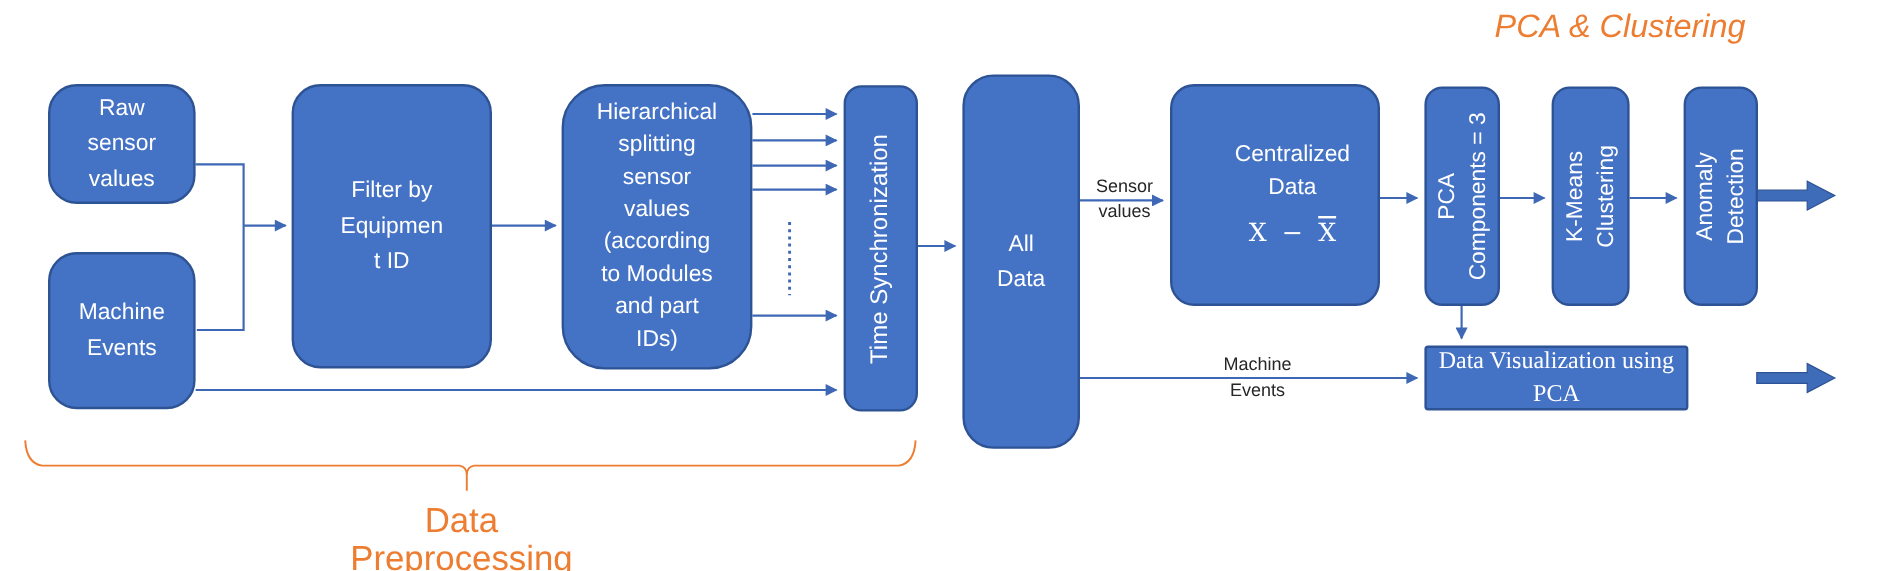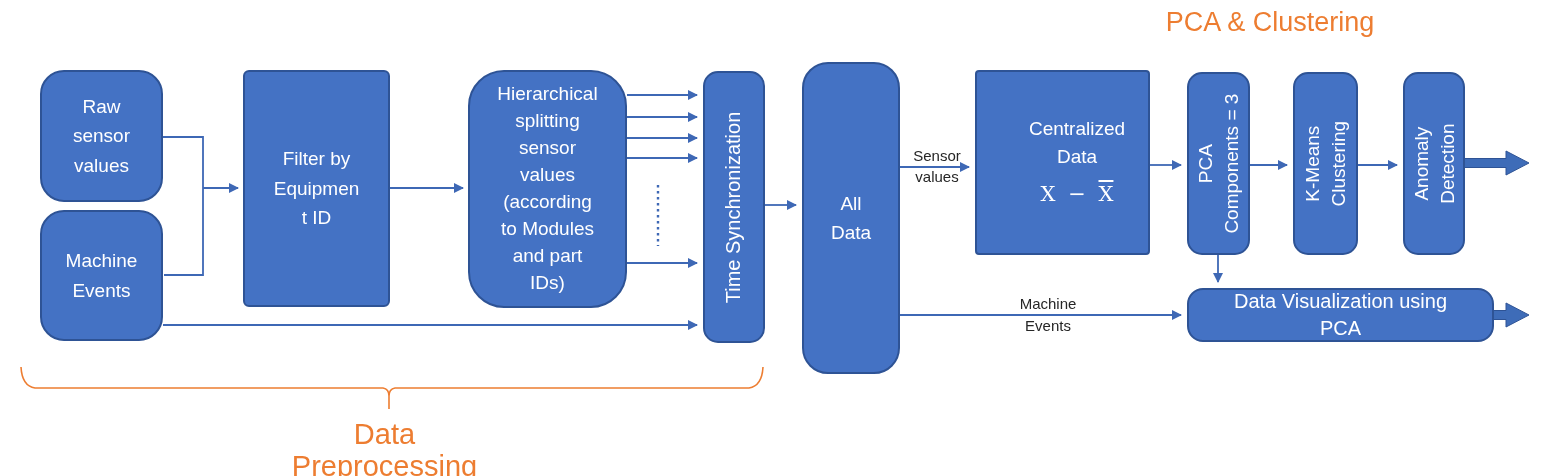--- a/index.html
+++ b/index.html
@@ -66,35 +66,35 @@
     </g>
 
     <polygon points="1464,158.5 1506,158.5 1506,151 1529,163 1506,175 1506,167.5 1464,167.5" fill="#3E6CB8" stroke="#2E5395" stroke-width="1"></polygon>
     <polygon points="1464,310.5 1506,310.5 1506,303 1529,315 1506,327 1506,319.5 1464,319.5" fill="#3E6CB8" stroke="#2E5395" stroke-width="1"></polygon>
 
     <g stroke="#ED7D31" stroke-width="1.6" fill="none">
       <path d="M21,367 Q22,386 35,388 L383,388 Q389,389 389,396 L389,409 M763,367 Q762,386 749,388 L395,388 Q389,389 389,396"></path>
     </g>
   </svg>
 
-  <div class="stage" style="left:1160px;top:8px;width:220px;">PCA &amp; Clustering</div>
+  <div class="stage" style="left:1240px;top:8px;width:220px;font-style:italic;">PCA &amp; Clustering</div>
   <div class="bigstage" style="left:262px;top:419px;width:245px;">Data Preprocessing</div>
 
-  <div class="box" style="left:40px;top:70px;width:123px;height:132px;border-radius:24px;">
+  <div class="box" style="left:40px;top:70px;width:123px;height:100px;border-radius:24px;">
     <span class="prewrap">Raw
 sensor
 values</span>
   </div>
 
   <div class="box" style="left:40px;top:210px;width:123px;height:131px;border-radius:24px;">
     <span class="prewrap">Machine
 Events</span>
   </div>
 
-  <div class="box" style="left:243px;top:70px;width:147px;height:237px;border-radius:6px;">
+  <div class="box" style="left:243px;top:70px;width:167px;height:237px;border-radius:24px;">
     <span class="prewrap">Filter by
 Equipmen
 t ID</span>
   </div>
 
   <div class="box hier" style="left:468px;top:70px;width:159px;height:238px;border-radius:36px;">
     <span class="prewrap">Hierarchical
 splitting
 sensor
 values
@@ -106,21 +106,21 @@
 
   <div class="box" style="left:703px;top:71px;width:62px;height:272px;border-radius:15px;font-size:20px;">
     <span class="vtext">Time Synchronization</span>
   </div>
 
   <div class="box" style="left:802px;top:62px;width:98px;height:312px;border-radius:26px;">
     <span class="prewrap">All
 Data</span>
   </div>
 
-  <div class="box col" style="left:975px;top:70px;width:175px;height:185px;border-radius:4px;line-height:1.5;padding-left:29px;">
+  <div class="box col" style="left:975px;top:70px;width:175px;height:185px;border-radius:20px;line-height:1.5;padding-left:29px;">
     <span class="prewrap">Centralized
 Data</span>
     <span class="formula">
       <span class="fx">X</span>
       <span class="fminus">−</span>
       <span class="fx overline">X</span>
     </span>
   </div>
 
   <div class="box" style="left:1187px;top:72px;width:63px;height:183px;border-radius:15px;">
@@ -131,21 +131,21 @@
   <div class="box" style="left:1293px;top:72px;width:65px;height:183px;border-radius:15px;">
     <span class="vtext">K-Means
 Clustering</span>
   </div>
 
   <div class="box" style="left:1403px;top:72px;width:62px;height:183px;border-radius:15px;">
     <span class="vtext">Anomaly
 Detection</span>
   </div>
 
-  <div class="box dv" style="left:1187px;top:288px;width:307px;height:54px;border-radius:16px;">
+  <div class="box dv" style="left:1187px;top:288px;width:220px;height:54px;border-radius:3px;font-family:Liberation Serif, serif;">
     <span class="prewrap">Data Visualization using
 PCA</span>
   </div>
 
   <div class="edgelabel el-sensor" style="left:908px;top:145px;width:58px;">Sensor
 values</div>
   <div class="edgelabel el-machine" style="left:1002px;top:293px;width:92px;">Machine
 Events</div>
 
 </div>

